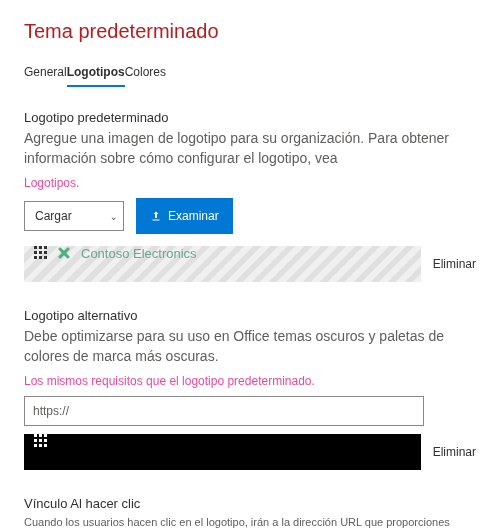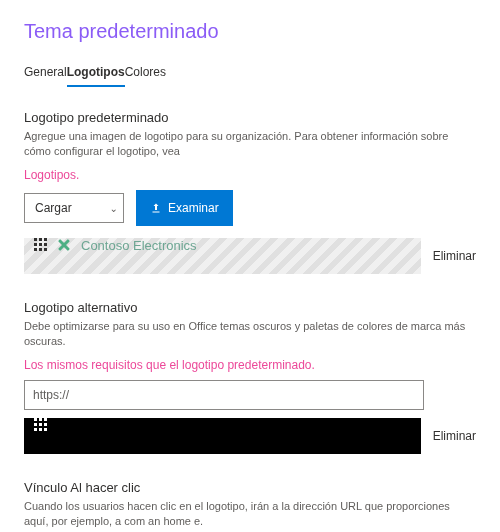--- a/index.html
+++ b/index.html
@@ -7,21 +7,21 @@
       font-family: "Segoe UI", -apple-system, sans-serif;
       background: #fff;
       color: #323130;
       padding: 20px 24px;
       width: 500px;
     }
     .page-title {
       font-size: 20px;
       font-weight: 400;
       margin-bottom: 18px;
-      color: #8b5cf6;
+      color: #b91c1c;
     }
     .tabs {
       display: flex;
       border-bottom: 1px solid transparent;
       margin-bottom: 24px;
     }
     .tab {
       font-size: 12px;
       padding: 4px 0 6px 0;
       cursor: pointer;
@@ -40,21 +40,21 @@
       background: #0078d4;
     }
     .section { margin-bottom: 26px; }
     .section-title {
       font-size: 13px;
       font-weight: 400;
       color: #323130;
       margin-bottom: 4px;
     }
     .section-desc {
-      font-size: 11px;
+      font-size: 14px;
       color: #605e5c;
       line-height: 1.4;
       margin-bottom: 8px;
     }
     .section-sub {
       font-size: 12px;
       color: #ec4899;
       margin-bottom: 8px;
     }
     .row { display: flex; gap: 12px; align-items: center; margin-bottom: 12px; }

